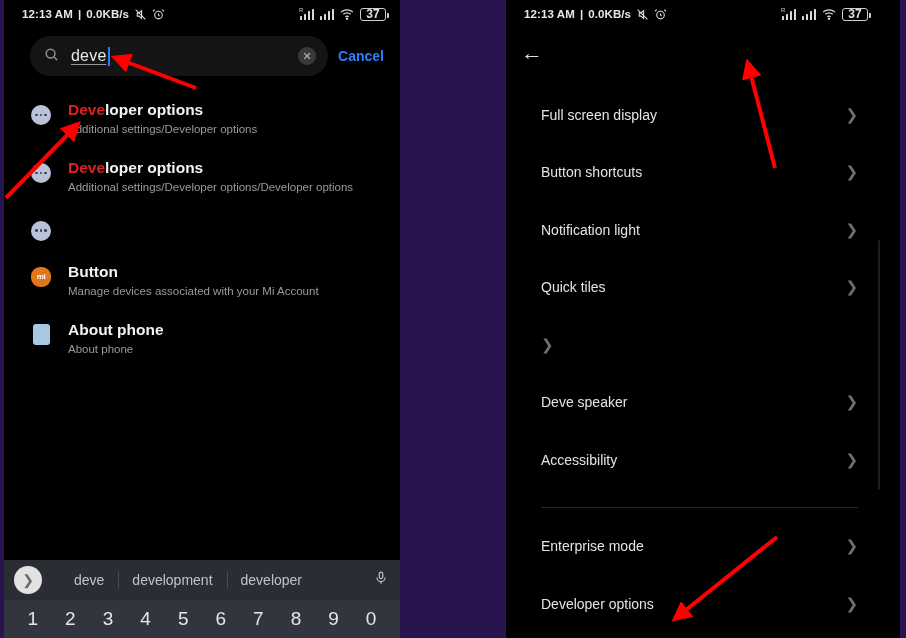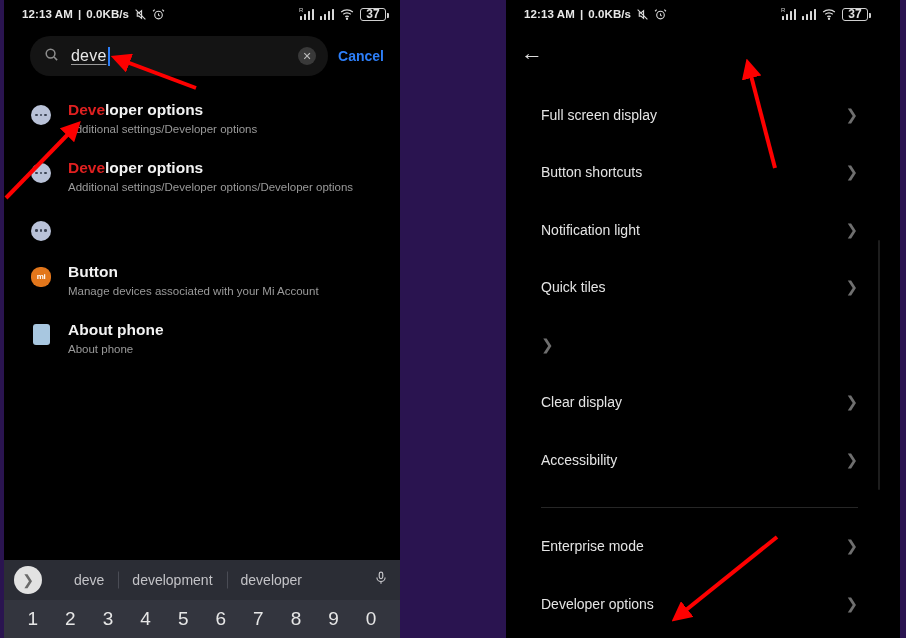--- a/index.html
+++ b/index.html
@@ -376,21 +376,21 @@
         <span class="rp-chev">❯</span>
       </div>
       <div class="rp-item">
         <span class="rp-item-label">Quick tiles</span>
         <span class="rp-chev">❯</span>
       </div>
       <div class="rp-item">
         <span class="rp-chev">❯</span>
       </div>
       <div class="rp-item">
-        <span class="rp-item-label">Clear display</span>
+        <span class="rp-item-label">Deve speaker</span>
         <span class="rp-chev">❯</span>
       </div>
       <div class="rp-item">
         <span class="rp-item-label">Accessibility</span>
         <span class="rp-chev">❯</span>
       </div>
     </div>
 
     <div class="rp-divider"></div>
 

